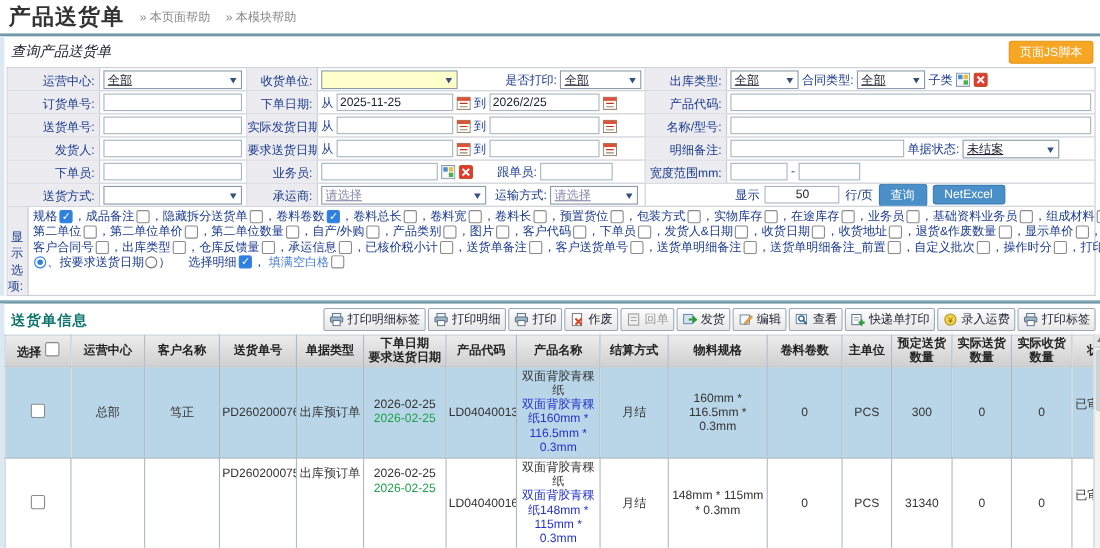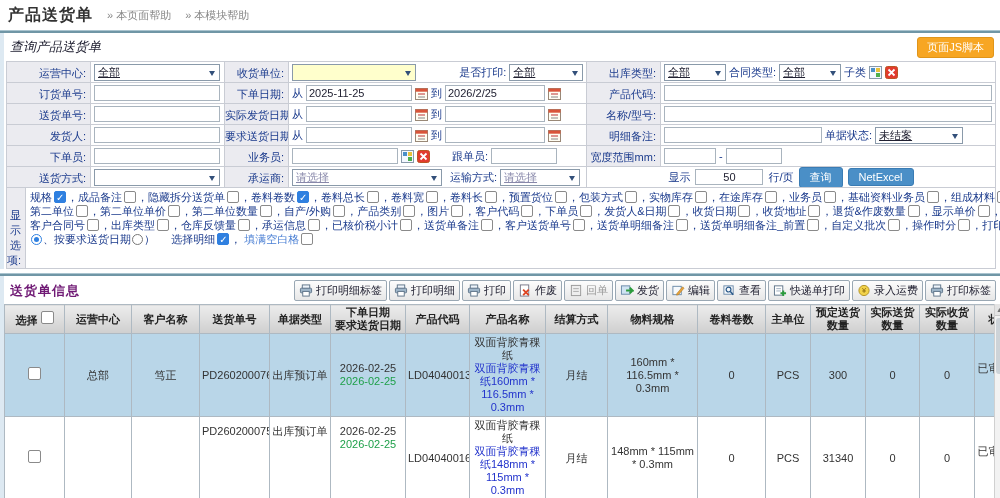--- a/index.html
+++ b/index.html
@@ -1,19 +1,19 @@
 <!DOCTYPE html>
 <html><head>
 <meta charset="utf-8">
 <style>
 * { margin:0; padding:0; box-sizing:border-box; }
 html,body { width:1000px; height:498px; overflow:hidden; background:#fff;
   font-family:"Liberation Sans","DejaVu Sans",sans-serif; font-size:12px; color:#333; }
 .topbar { height:30px; display:flex; align-items:center; padding:0 8px; position:relative; }
-.page-title { font-size:16px; font-weight:bold; color:#333; letter-spacing:1px; }
+.page-title { font-size:20px; font-weight:bold; color:#333; letter-spacing:1px; }
 .crumb { font-size:11px; color:#888; margin-left:14px; text-decoration:none; cursor:pointer; }
 .topbar-right { position:absolute; right:2px; top:8px; font-size:11px; color:#666; white-space:nowrap; }
 .topbar-right a, .topbar-right span { margin-left:8px; color:#666; text-decoration:none; cursor:pointer; }
 .divider { height:3px; background:#7096a6; border-top:1px solid #aac4cf; }
 .content { border-left:4px solid #dde9f2; }
 .panel-head { height:26px; display:flex; align-items:center; padding:2px 6px 0 6px; position:relative; }
 .sec-title { font-size:13px; color:#223;font-style:italic; }
 .js-btn { position:absolute; right:6px; top:4px; background:#f7a623; color:#fff; border:1px solid #e0951a;
   border-radius:3px; font-size:11px; padding:2px 9px; cursor:pointer; }
 
@@ -48,21 +48,21 @@
 .opt.on .cb, .cb.on { background:#2f80e0; border-color:#2f80e0; }
 .opt.on .cb::before, .cb.on::before { content:"\2713"; color:#fff; font-size:10px; position:absolute; left:1px; top:-1px; }
 .radio { display:inline-block; width:11px; height:11px; border:1px solid #777; border-radius:50%;
   background:#fff; vertical-align:-2px; margin:0 1px; cursor:pointer; position:relative; }
 .radio.on { border-color:#2f80e0; }
 .radio.on::before { content:""; position:absolute; left:2px; top:2px; width:5px; height:5px;
   border-radius:50%; background:#2f80e0; }
 .link-blue { color:#4a7fd4; }
 
 .grid-head { display:flex; align-items:center; justify-content:space-between; padding:4px 4px 3px 6px; }
-.grid-title { font-size:13px; font-weight:bold; color:#701a75; letter-spacing:1px;font-family:Liberation Mono, monospace; }
+.grid-title { font-size:13px; font-weight:bold; color:#0f766e; letter-spacing:1px;font-family:Liberation Mono, monospace; }
 .toolbar { display:flex; gap:2px; flex-wrap:nowrap; }
 .tb-btn { display:inline-flex; align-items:center; gap:3px; background:linear-gradient(#fdfdfd,#e7e7e7);
   border:1px solid #9aa8b4; border-radius:2px; font-size:11px; color:#223; padding:2px 4px;
   cursor:pointer; white-space:nowrap; }
 .tb-btn.disabled { color:#999; cursor:default; }
 .tb-ico { width:14px; height:13px; }
 
 .grid-area { position:relative; width:1000px; }
 .tbl-clip { width:990px; overflow:hidden; }
 table.grid { border-collapse:collapse; table-layout:fixed; width:1020px; }

